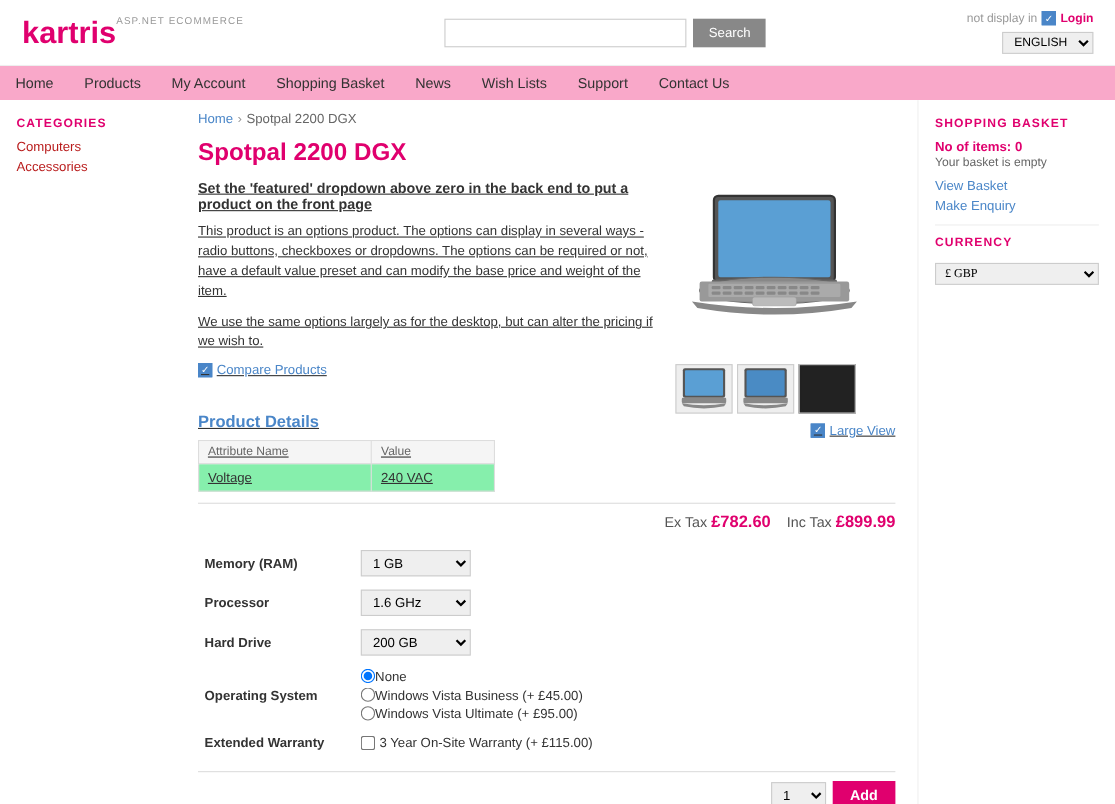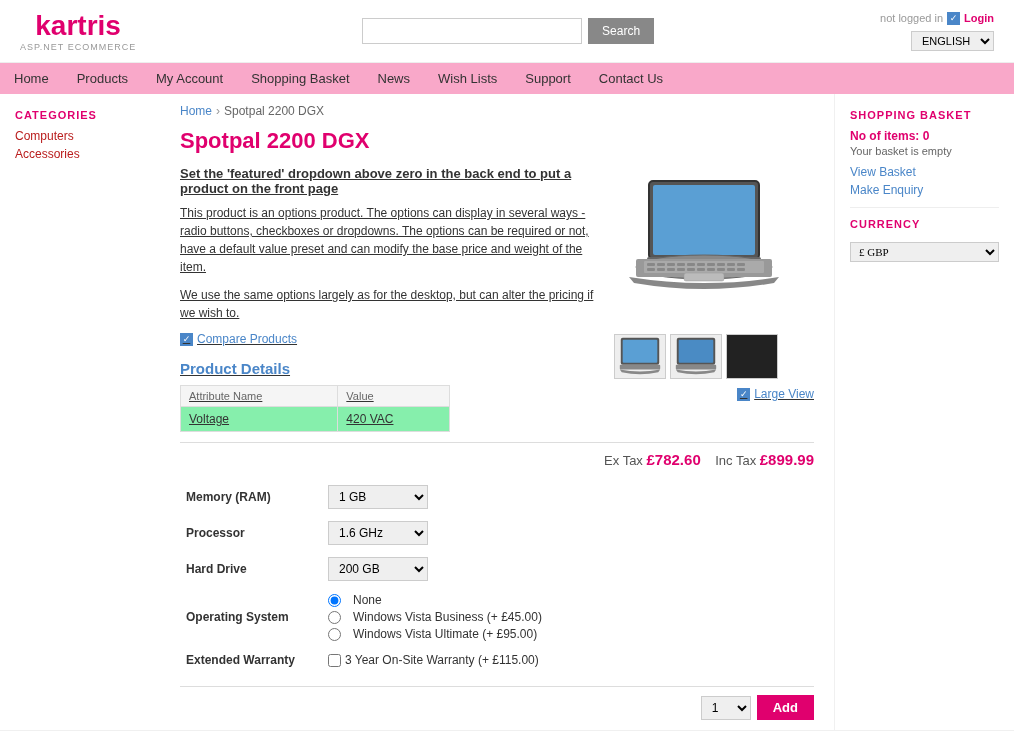--- a/index.html
+++ b/index.html
@@ -3,21 +3,21 @@
   <meta charset="utf-8">
   <style>
     * { margin: 0; padding: 0; box-sizing: border-box; }
     body { font-family: Arial, sans-serif; font-size: 12px; background: #f0f0f0; color: #333; }
 
     
     .page-wrapper { width: 1014px; background: #fff; position: relative; }
 
     
     .header { background: #fff; padding: 10px 20px; display: flex; align-items: center; justify-content: space-between; border-bottom: 1px solid #eee; }
-    .logo-area { display: flex; flex-direction: column; text-align: center; }
+    .logo-area { display: flex; flex-direction: row; }
     .logo-text { color: #e0006e; font-size: 28px; font-weight: bold; font-family: Arial, sans-serif; }
     .logo-sub { font-size: 9px; color: #999; letter-spacing: 1px; }
     .header-right { display: flex; flex-direction: column; align-items: flex-end; gap: 6px; }
     .login-bar { font-size: 11px; color: #999; display: flex; align-items: center; gap: 4px; }
     .login-link { color: #e0006e; font-weight: bold; text-decoration: none; }
     .login-check { width: 13px; height: 13px; background: #4a86c8; border: 1px solid #4a86c8; display: inline-flex; align-items: center; justify-content: center; }
     .login-check::after { content: '✓'; color: white; font-size: 9px; }
     .search-bar { display: flex; align-items: center; gap: 6px; }
     .search-input { width: 220px; height: 26px; border: 1px solid #ccc; padding: 0 6px; font-size: 12px; }
     .search-btn { background: #888; color: white; border: none; padding: 4px 14px; font-size: 12px; cursor: pointer; height: 26px; }
@@ -47,21 +47,21 @@
     .product-desc { flex: 1; }
     .product-image-area { width: 200px; flex-shrink: 0; }
 
     .product-subtitle { font-weight: bold; font-size: 13px; color: #333; margin-bottom: 8px; }
     .product-text { font-size: 12px; color: #333; line-height: 1.5; margin-bottom: 10px; }
 
     .compare-link { display: flex; align-items: center; gap: 4px; color: #4a86c8; font-size: 12px; text-decoration: none; margin-top: 8px; }
     .compare-check { width: 13px; height: 13px; background: #4a86c8; border: 1px solid #4a86c8; display: inline-flex; align-items: center; justify-content: center; flex-shrink: 0; }
     .compare-check::after { content: '✓'; color: white; font-size: 9px; }
 
-    .product-details-title { color: #4a86c8; font-size: 15px; font-weight: bold; margin: 14px 0 8px 0; }
+    .product-details-title { color: #4a86c8; font-size: 15px; font-weight: bold; margin: 32px 0 8px 0; }
     .product-table { width: 100%; border-collapse: collapse; max-width: 270px; }
     .product-table th { background: #f5f5f5; padding: 4px 8px; text-align: left; font-size: 11px; color: #666; font-weight: normal; border: 1px solid #ddd; }
     .product-table td { padding: 5px 8px; font-size: 12px; border: 1px solid #ddd; background: #86efac; }
     .product-table tr:nth-child(even) td { background: #fafafa; }
 
     
     .laptop-img { width: 180px; height: 160px; display: flex; align-items: center; justify-content: center; }
     .laptop-svg { width: 170px; height: 150px; }
 
     .thumb-row { display: flex; gap: 4px; margin-top: 8px; }
@@ -73,21 +73,21 @@
     
     .price-row { text-align: right; font-size: 13px; color: #555; margin: 10px 0; border-top: 1px solid #ddd; padding-top: 8px; }
     .price-row strong { color: #e0006e; font-size: 15px; }
 
     
     .options-table { width: 100%; margin-top: 6px; }
     .options-table tr td { padding: 5px 4px; font-size: 12px; vertical-align: middle; }
     .options-table td:first-child { font-weight: bold; width: 140px; }
     .option-select { border: 1px solid #ccc; padding: 3px 6px; font-size: 12px; min-width: 100px; }
     .radio-group { display: flex; flex-direction: column; gap: 3px; }
-    .radio-item { display: flex; align-items: center; gap: 12px; font-size: 12px; }
+    .radio-item { display: flex; align-items: flex-start; gap: 0; font-size: 12px; }
     .checkbox-item { display: flex; align-items: center; gap: 4px; font-size: 12px; }
 
     
     .add-to-cart-row { display: flex; align-items: center; justify-content: flex-end; gap: 6px; margin-top: 12px; padding-top: 8px; border-top: 1px solid #ddd; }
     .qty-select { border: 1px solid #ccc; padding: 3px 6px; font-size: 12px; width: 50px; }
     .add-btn { background: #e0006e; color: white; border: none; padding: 5px 16px; font-size: 13px; font-weight: bold; cursor: pointer; }
 
     
     .right-sidebar { width: 180px; padding: 15px; background: #fff; flex-shrink: 0; border-left: 1px solid #f0f0f0; }
     .rs-title { color: #e0006e; font-weight: bold; font-size: 11px; letter-spacing: 1px; margin-bottom: 8px; }
@@ -109,21 +109,21 @@
       <span class="logo-sub">ASP.NET ECOMMERCE</span>
     </div>
     <div style="display:flex; flex-direction:column; gap:6px;">
       <div class="search-bar">
         <input class="search-input" type="text" style="">
         <button class="search-btn">Search</button>
       </div>
     </div>
     <div class="header-right">
       <div class="login-bar">
-        <span>not logged in</span>
+        <span>not display in</span>
         <span class="login-check"></span>
         <a href="#" class="login-link">Login</a>
       </div>
       <select class="lang-select">
         <option>ENGLISH</option>
       </select>
     </div>
   </div>
 
   <nav class="main-nav">
@@ -170,21 +170,21 @@
           <table class="product-table">
             <thead>
               <tr>
                 <th>Attribute Name</th>
                 <th>Value</th>
               </tr>
             </thead>
             <tbody>
               <tr>
                 <td>Voltage</td>
-                <td>420 VAC</td>
+                <td>240 VAC</td>
               </tr>
             </tbody>
           </table>
         </div>
 
         <div class="product-image-area">
           <div class="laptop-img">
 
             <svg class="laptop-svg" viewBox="0 0 170 150" xmlns="http://www.w3.org/2000/svg">
 

